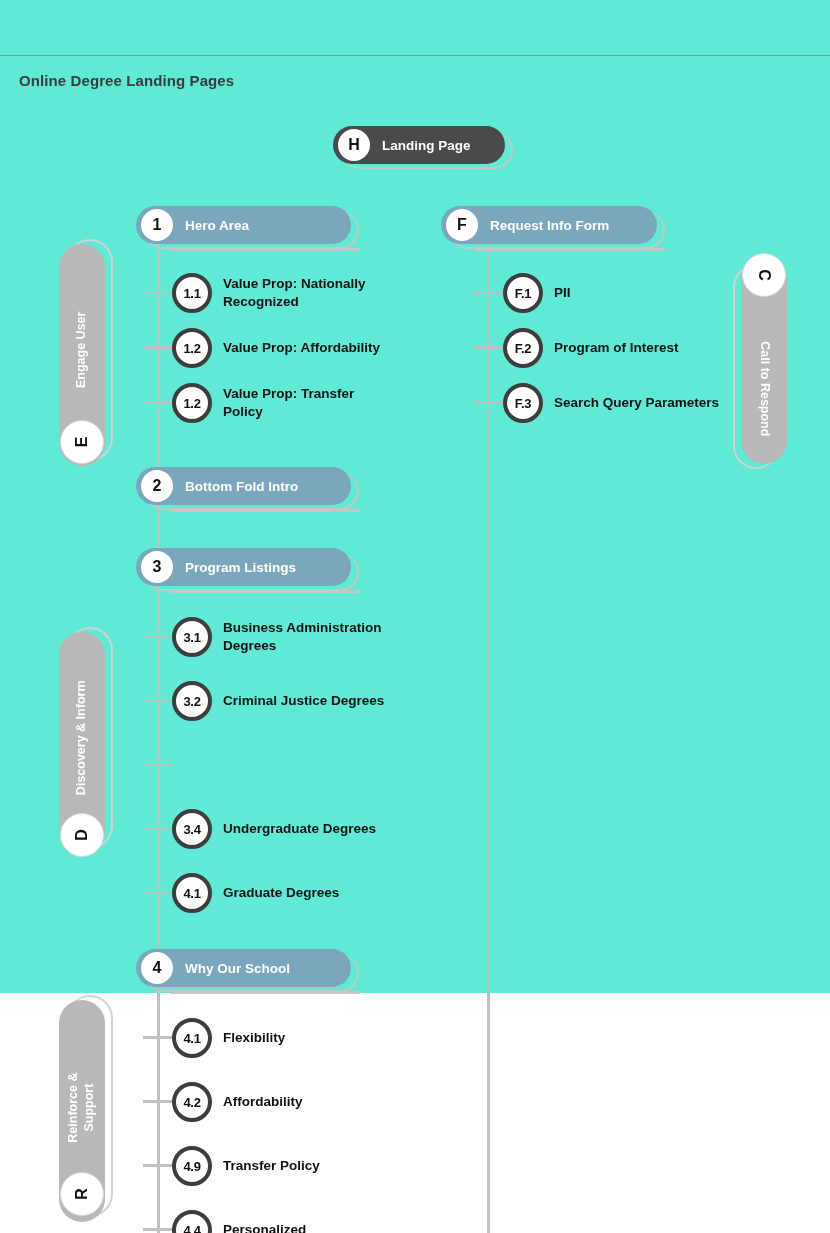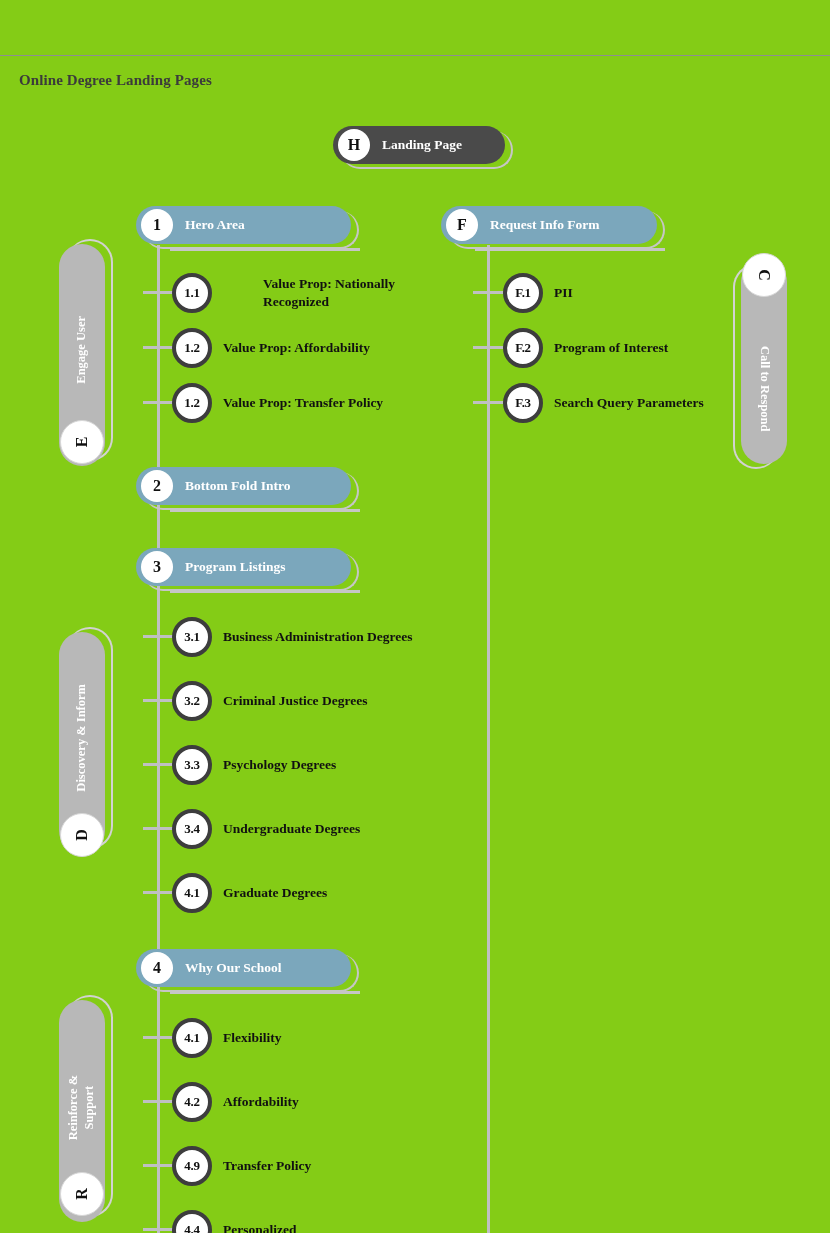--- a/index.html
+++ b/index.html
@@ -8,23 +8,22 @@
     width: 830px;
     height: 1233px;
     background: #ffffff;
     font-family: "Liberation Sans", sans-serif;
     overflow: hidden;
   }
 
   #page {
     position: relative;
     width: 830px;
-    height: 1233px;
-    background: #84cc16;
-    font-family: Liberation Serif, serif;
+    height: 993px;
+    background: #5eead4;
   }
 
   
   .top-rule {
     position: absolute;
     left: 0; top: 55px;
     width: 830px; height: 1px;
     background: #8d8d93;
   }
 
@@ -204,21 +203,21 @@
   <div class="pill blue" style="left:136px; top:206px; width:215px;">
     <div class="pill-shadow"></div>
     <div class="pill-body">
       <div class="pill-badge">1</div>
       <div class="pill-label">Hero Area</div>
     </div>
   </div>
   <div class="underline" style="left:170px; top:248px; width:190px;"></div>
 
   <div class="stub" style="left:143px; top:291px; width:30px;"></div>
-  <div class="subitem" style="left:172px; top:273px;gap:40px;">
+  <div class="subitem" style="left:172px; top:273px;">
     <div class="sub-badge">1.1</div>
     <div class="sub-label w1">Value Prop: Nationally Recognized</div>
   </div>
 
   <div class="stub" style="left:143px; top:346px; width:30px;"></div>
   <div class="subitem" style="left:172px; top:328px;">
     <div class="sub-badge">1.2</div>
     <div class="sub-label w2">Value Prop: Affordability</div>
   </div>
 
@@ -252,24 +251,20 @@
     <div class="sub-label w2">Business Administration Degrees</div>
   </div>
 
   <div class="stub" style="left:143px; top:699px; width:30px;"></div>
   <div class="subitem" style="left:172px; top:681px;">
     <div class="sub-badge">3.2</div>
     <div class="sub-label w1">Criminal Justice Degrees</div>
   </div>
 
   <div class="stub" style="left:143px; top:763px; width:30px;"></div>
-  <div class="subitem" style="left:172px; top:745px;">
-    <div class="sub-badge">3.3</div>
-    <div class="sub-label w2">Psychology Degrees</div>
-  </div>
 
   <div class="stub" style="left:143px; top:827px; width:30px;"></div>
   <div class="subitem" style="left:172px; top:809px;">
     <div class="sub-badge">3.4</div>
     <div class="sub-label w2">Undergraduate Degrees</div>
   </div>
 
   <div class="stub" style="left:143px; top:891px; width:30px;"></div>
   <div class="subitem" style="left:172px; top:873px;">
     <div class="sub-badge">4.1</div>

